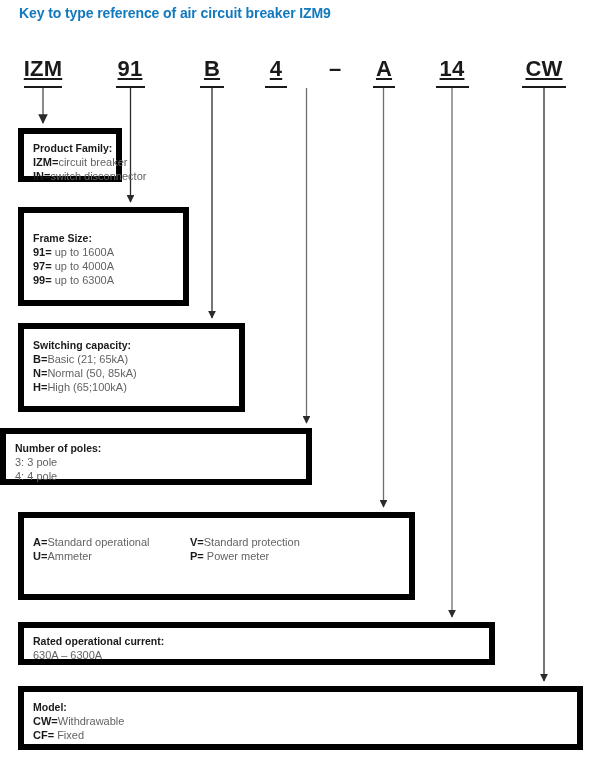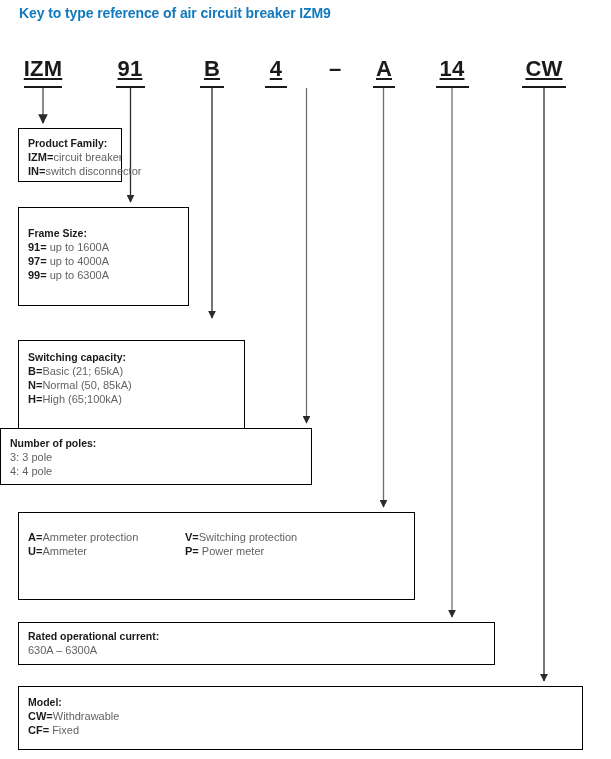--- a/index.html
+++ b/index.html
@@ -67,21 +67,21 @@
     position: absolute;
     left: 0; top: 0;
     width: 611px;
     height: 759px;
     pointer-events: none;
   }
 
   
   .box {
     position: absolute;
-    border: 1px solid #000000;
+    border: 6px solid #000000;
     background: #ffffff;
     box-sizing: border-box;
   }
   .box-inner {
     position: absolute;
     left: 9px;
     top: 7px;
     right: 4px;
   }
   .bx-head {
@@ -186,21 +186,21 @@
       </div>
       <div class="bx-line">
         <b>97=</b><span> up to 4000A</span>
       </div>
       <div class="bx-line">
         <b>99=</b><span> up to 6300A</span>
       </div>
     </div>
   </div>
 
-  <div class="box" style="left:18px; top:340px; width:227px; height:89px;">
+  <div class="box" style="left:18px; top:323px; width:227px; height:89px;">
     <div class="box-inner" style="top:9px;">
       <div class="bx-head">Switching capacity:</div>
       <div class="bx-line">
         <b>B=</b><span>Basic (21; 65kA)</span>
       </div>
       <div class="bx-line">
         <b>N=</b><span>Normal (50, 85kA)</span>
       </div>
       <div class="bx-line">
         <b>H=</b><span>High (65;100kA)</span>
@@ -218,29 +218,29 @@
         <span>4: 4 pole</span>
       </div>
     </div>
   </div>
 
   <div class="box" style="left:18px; top:512px; width:397px; height:88px;">
     <div class="box-inner" style="top:17px;">
       <div class="cols">
         <div>
           <div class="bx-line">
-            <b>A=</b><span>Ammeter protection</span>
+            <b>A=</b><span>Standard operational</span>
           </div>
           <div class="bx-line">
             <b>U=</b><span>Ammeter</span>
           </div>
         </div>
         <div class="col-b">
           <div class="bx-line">
-            <b>V=</b><span>Switching protection</span>
+            <b>V=</b><span>Standard protection</span>
           </div>
           <div class="bx-line">
             <b>P=</b><span> Power meter</span>
           </div>
         </div>
       </div>
     </div>
   </div>
 
   <div class="box" style="left:18px; top:622px; width:477px; height:43px;">

